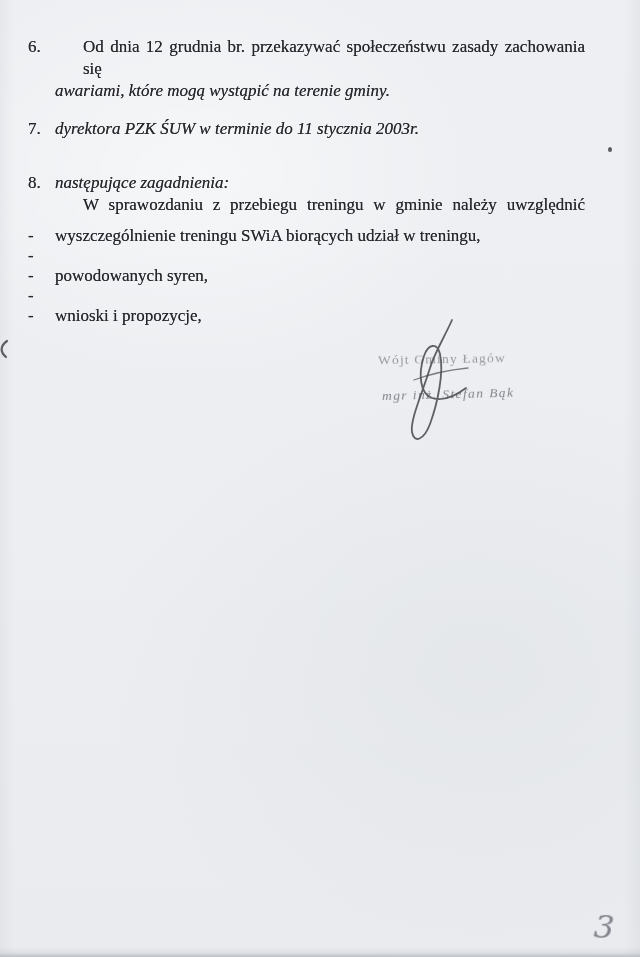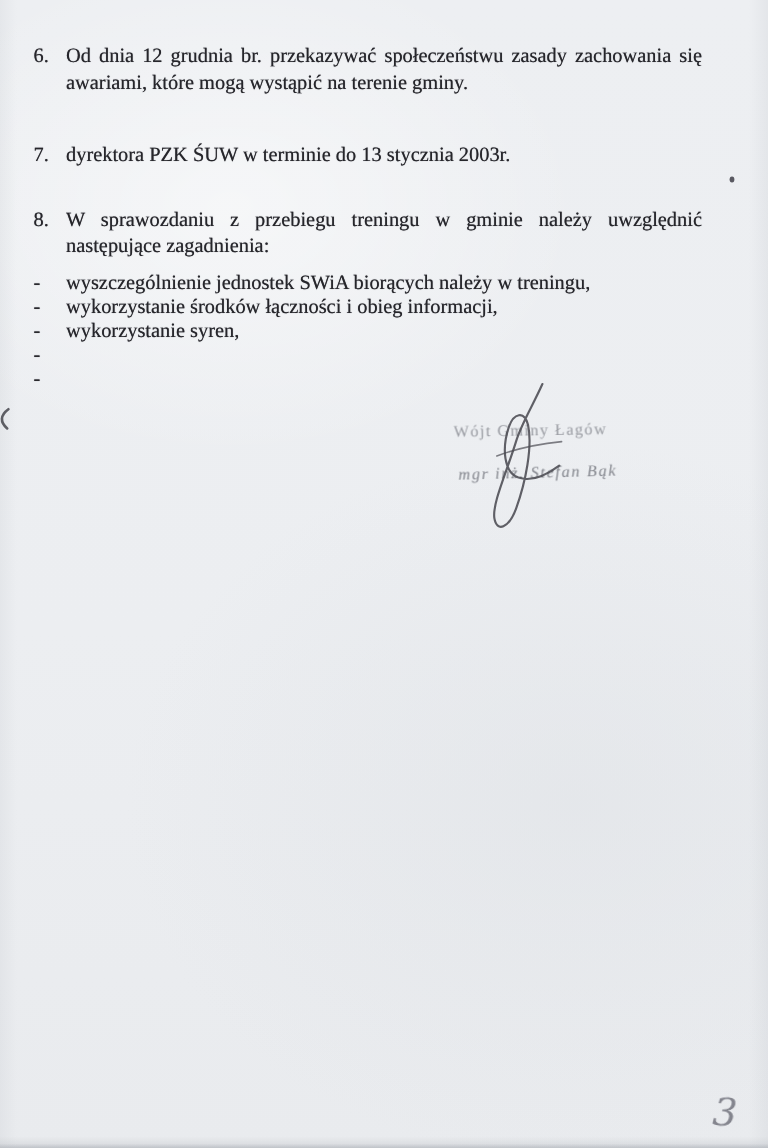--- a/index.html
+++ b/index.html
@@ -23,22 +23,22 @@
   }
   .doc-text{ text-shadow:0 0 0.6px rgba(38,38,46,0.75); }
   .item{ position:absolute; left:28px; display:flex; }
   .num{
     width:27px; flex:0 0 27px; font-size:17px; line-height:22px;
   }
   .lines{ width:530px; }
   .line{
     font-size:17px; line-height:22px; text-align:justify;
   }
-  .line.just{ text-align-last:justify; }
-  .line.last{ text-align-last:left; }
+  .line.just{ text-align-last:justify;margin-left:28px; }
+  .line.last{ text-align-last:left;font-style:italic; }
   .dash-list{ position:absolute; left:28px; top:226px; }
   .dash-row{ display:flex; }
   .dash{ width:27px; flex:0 0 27px; font-size:17px; line-height:20px; }
   .dash-text{ font-size:17px; line-height:20px; white-space:nowrap; }
   .stamp-line1{
     position:absolute; left:378px; top:351px; width:150px;
     font-size:13.5px; letter-spacing:1.2px; color:rgba(128,131,139,0.78);
     transform:rotate(-1deg); filter:blur(0.35px);
   }
   .stamp-line2{
@@ -74,50 +74,50 @@
   <span class="num">6.</span>
   <div class="lines">
     <div class="line just">Od dnia 12 grudnia br. przekazywać społeczeństwu zasady zachowania się</div>
     <div class="line last">awariami, które mogą wystąpić na terenie gminy.</div>
   </div>
 </div>
 
 <div class="item doc-text" style="top:118px">
   <span class="num">7.</span>
   <div class="lines">
-    <div class="line last">dyrektora PZK ŚUW w terminie do 13 stycznia 2003r.</div>
+    <div class="line last">dyrektora PZK ŚUW w terminie do 11 stycznia 2003r.</div>
   </div>
 </div>
 
 <div class="item doc-text" style="top:172px">
   <span class="num">8.</span>
   <div class="lines">
+    <div class="line last">następujące zagadnienia:</div>
     <div class="line just">W sprawozdaniu z przebiegu treningu w gminie należy uwzględnić</div>
-    <div class="line last">następujące zagadnienia:</div>
   </div>
 </div>
 
 <div class="dash-list doc-text">
   <div class="dash-row">
     <span class="dash">-</span>
-    <span class="dash-text">wyszczególnienie jednostek SWiA biorących należy w treningu,</span>
-  </div>
-  <div class="dash-row">
-    <span class="dash">-</span>
-    <span class="dash-text">wykorzystanie środków łączności i obieg informacji,</span>
-  </div>
-  <div class="dash-row">
-    <span class="dash">-</span>
-    <span class="dash-text">wykorzystanie syren,</span>
+    <span class="dash-text">wyszczególnienie treningu SWiA biorących udział w treningu,</span>
   </div>
   <div class="dash-row">
     <span class="dash">-</span>
   </div>
   <div class="dash-row">
     <span class="dash">-</span>
+    <span class="dash-text">powodowanych syren,</span>
+  </div>
+  <div class="dash-row">
+    <span class="dash">-</span>
+  </div>
+  <div class="dash-row">
+    <span class="dash">-</span>
+    <span class="dash-text">wnioski i propozycje,</span>
   </div>
 </div>
 
 <div class="stamp-line1">Wójt Gminy Łagów</div>
 <div class="stamp-line2">mgr inż. Stefan Bąk</div>
 
 <svg class="signature-svg" width="130" height="140" viewBox="0 0 130 140" aria-hidden="true">
   <g fill="none" stroke="#4b4b52" stroke-opacity="0.88" stroke-width="1.8" stroke-linecap="round">
     <path d="M62,4 C54,22 44,38 40,52 C32,78 20,104 22,116 C24,128 34,124 40,108 C48,86 54,56 50,38 C47,26 38,28 34,40 C28,58 30,78 42,82 C54,86 68,78 76,72"></path>
     <path d="M24,64 C40,58 58,54 78,52" stroke-width="1.3" stroke-opacity="0.7"></path>

